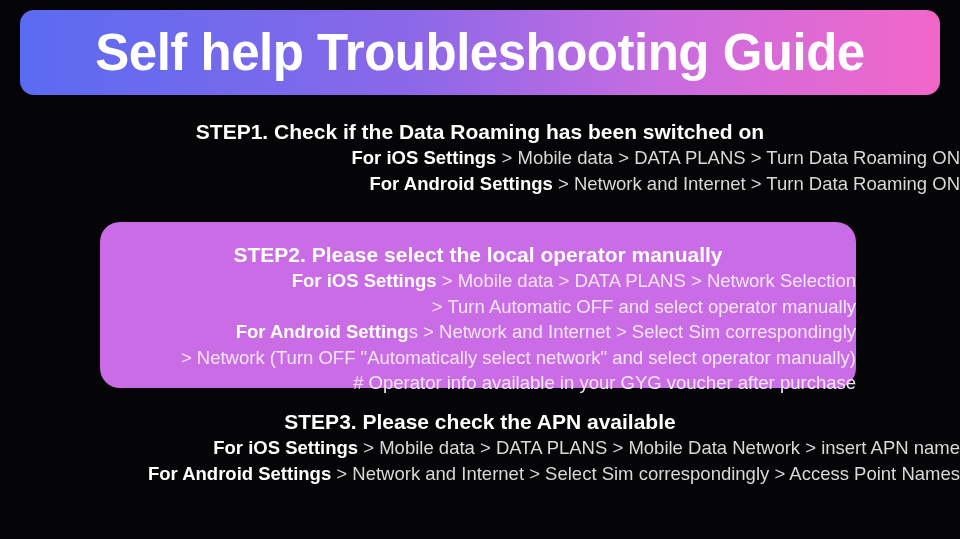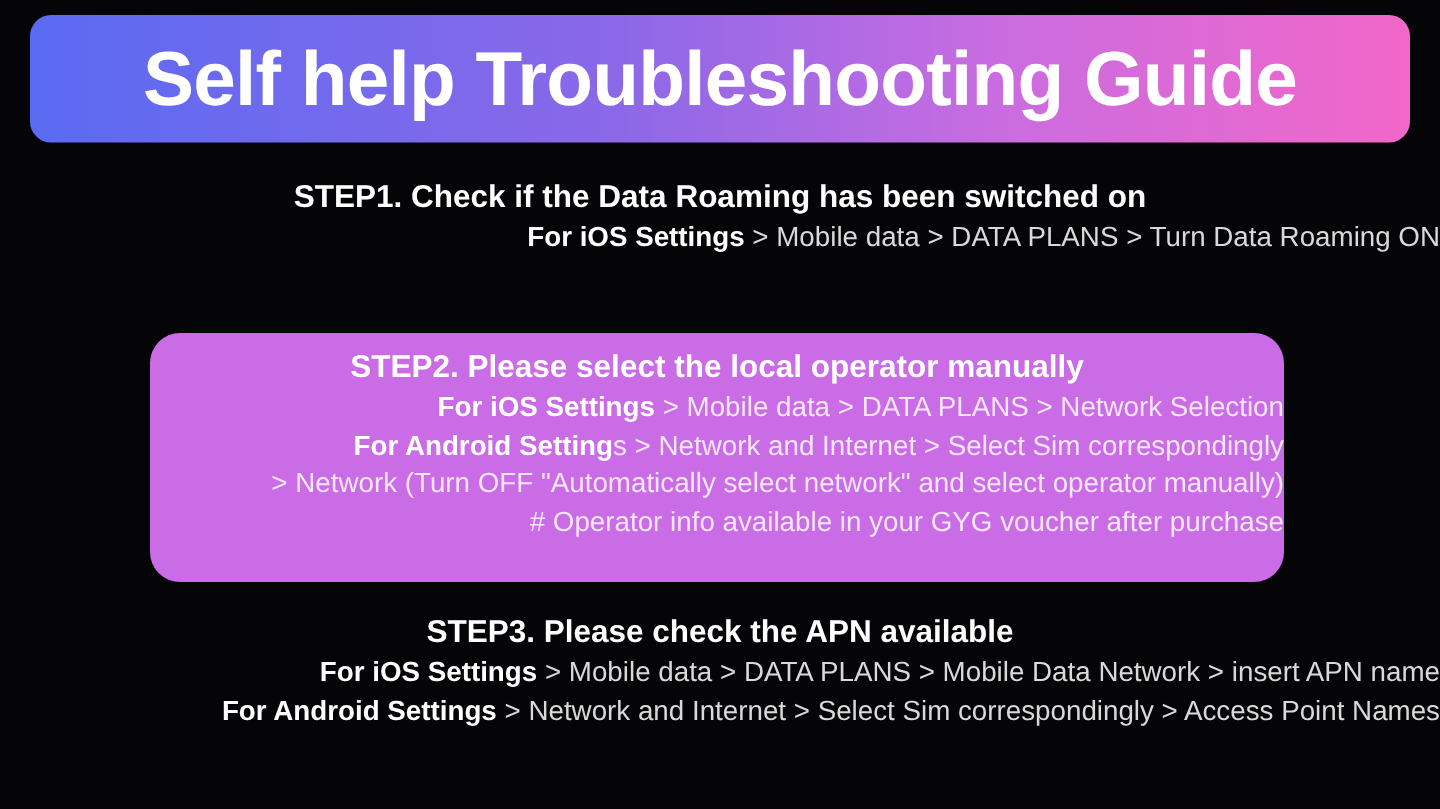--- a/index.html
+++ b/index.html
@@ -82,21 +82,21 @@
   
   .card {
     position: absolute;
     left: 100px;
     top: 222px;
     width: 756px;
     height: 166px;
     background: #ca6ce6;
     border-radius: 20px;
     box-sizing: border-box;
-    padding-top: 9px;
+    padding-top: 19px;
     text-align: center;
   }
   .card .step-heading {
     color: #ffffff;
   }
   .card .step-line {
     color: #f6e6fb;
   }
   .card .step-line b {
     color: #ffffff;
@@ -112,26 +112,32 @@
 
   <div class="banner">
     <div class="banner-title">Self help Troubleshooting Guide</div>
   </div>
 
   <div class="step" id="step1">
     <div class="step-heading">STEP1. Check if the Data Roaming has been switched on</div>
     <div class="step-line">
       <b>For iOS Settings</b><span> &gt; Mobile data &gt; DATA PLANS &gt; Turn Data Roaming ON</span>
     </div>
+    <div class="step-line">
+      <b>For Android Settings</b><span> &gt; Network and Internet &gt; Turn Data Roaming ON</span>
+    </div>
   </div>
 
   <div class="card">
     <div class="step-heading">STEP2. Please select the local operator manually</div>
     <div class="step-line">
       <b>For iOS Settings</b><span> &gt; Mobile data &gt; DATA PLANS &gt; Network Selection</span>
+    </div>
+    <div class="step-line">
+      <b></b><span>&gt; Turn Automatic OFF and select operator manually</span>
     </div>
     <div class="step-line">
       <b>For Android Setting</b><span>s &gt; Network and Internet &gt; Select Sim correspondingly</span>
     </div>
     <div class="step-line">
       <b></b><span>&gt; Network (Turn OFF "Automatically select network" and select operator manually)</span>
     </div>
     <div class="step-line">
       <b></b><span># Operator info available in your GYG voucher after purchase</span>
     </div>

